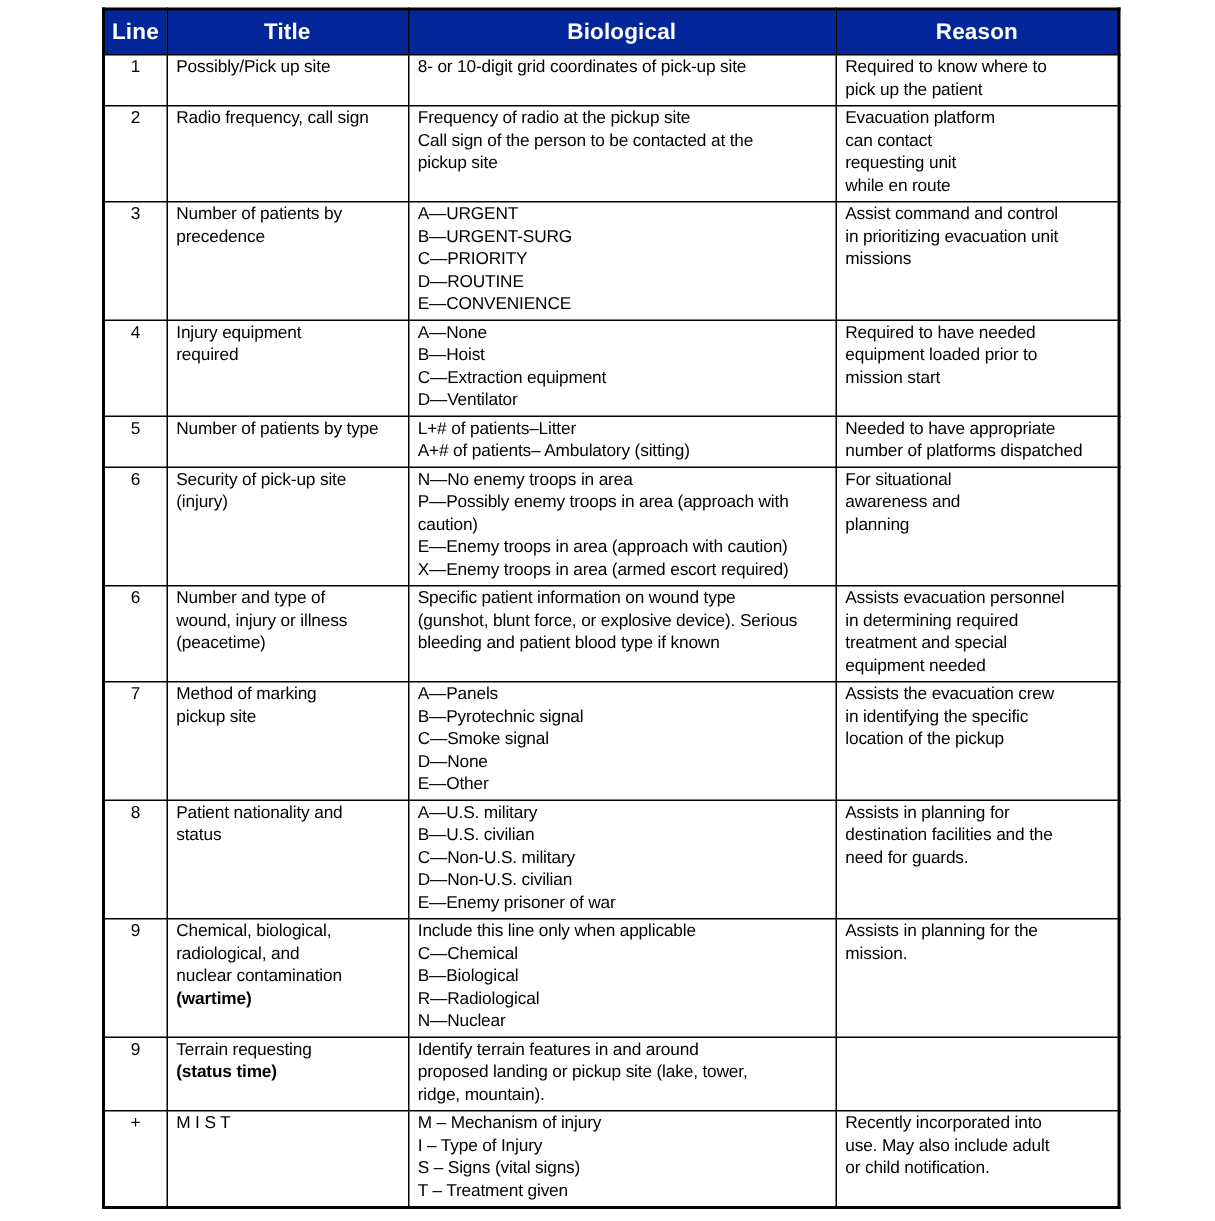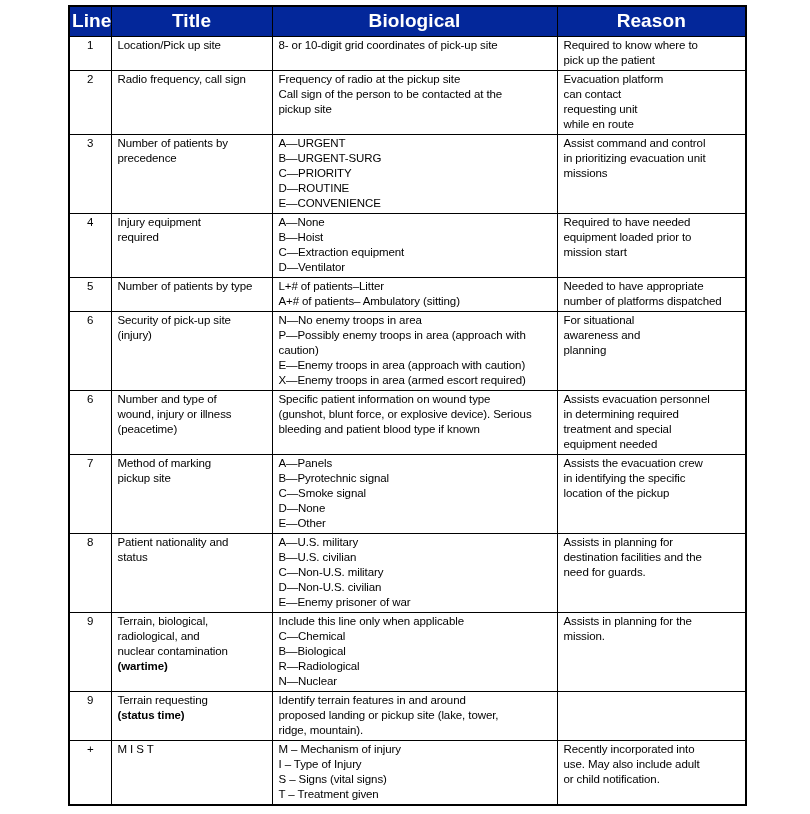--- a/index.html
+++ b/index.html
@@ -31,21 +31,21 @@
     table-layout: fixed;
     border: 2px solid var(--border);
   }
   table.medevac th,
   table.medevac td {
     border: 1px solid var(--border);
   }
   table.medevac th {
     background: var(--header-bg);
     color: var(--header-text);
-    font-size: 19px;
+    font-size: 15px;
     font-weight: bold;
     height: 30px;
     text-align: center;
     vertical-align: middle;
     padding: 0 2px;
     letter-spacing: 0.1px;
   }
   table.medevac td {
     vertical-align: top;
     color: var(--body-text);
@@ -79,21 +79,21 @@
       <tr id="header-row">
           <th>Line</th>
           <th>Title</th>
           <th>Biological</th>
           <th>Reason</th>
         </tr>
     </thead>
     <tbody id="table-body">
         <tr>
           <td class="line-cell">1</td>
-          <td class="title-cell"><span>Location/Pick up site</span></td>
+          <td class="title-cell"><span>Possibly/Pick up site</span></td>
           <td class="explanation-cell"><span>8- or 10-digit grid coordinates of pick-up site</span></td>
           <td class="reason-cell"><span>Required to know where to
 pick up the patient</span></td>
         </tr>
         <tr>
           <td class="line-cell">2</td>
           <td class="title-cell"><span>Radio frequency, call sign</span></td>
           <td class="explanation-cell"><span>Frequency of radio at the pickup site
 Call sign of the person to be contacted at the
 pickup site</span></td>
@@ -182,21 +182,21 @@
 B—U.S. civilian
 C—Non-U.S. military
 D—Non-U.S. civilian
 E—Enemy prisoner of war</span></td>
           <td class="reason-cell"><span>Assists in planning for
 destination facilities and the
 need for guards.</span></td>
         </tr>
         <tr>
           <td class="line-cell">9</td>
-          <td class="title-cell"><span>Terrain, biological,
+          <td class="title-cell"><span>Chemical, biological,
 radiological, and
 nuclear contamination
 </span><span class="bold">(wartime)</span></td>
           <td class="explanation-cell"><span>Include this line only when applicable
 C—Chemical
 B—Biological
 R—Radiological
 N—Nuclear</span></td>
           <td class="reason-cell"><span>Assists in planning for the
 mission.</span></td>

